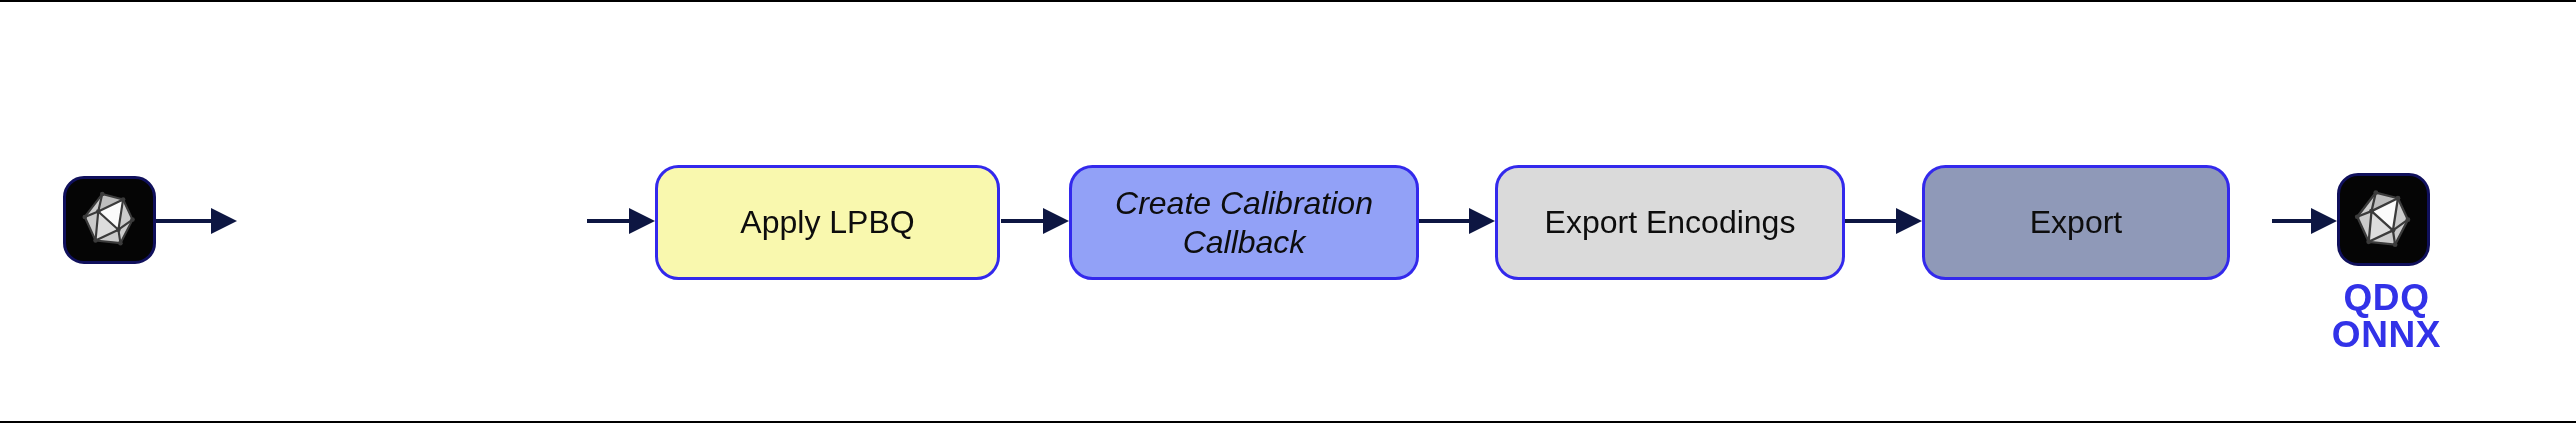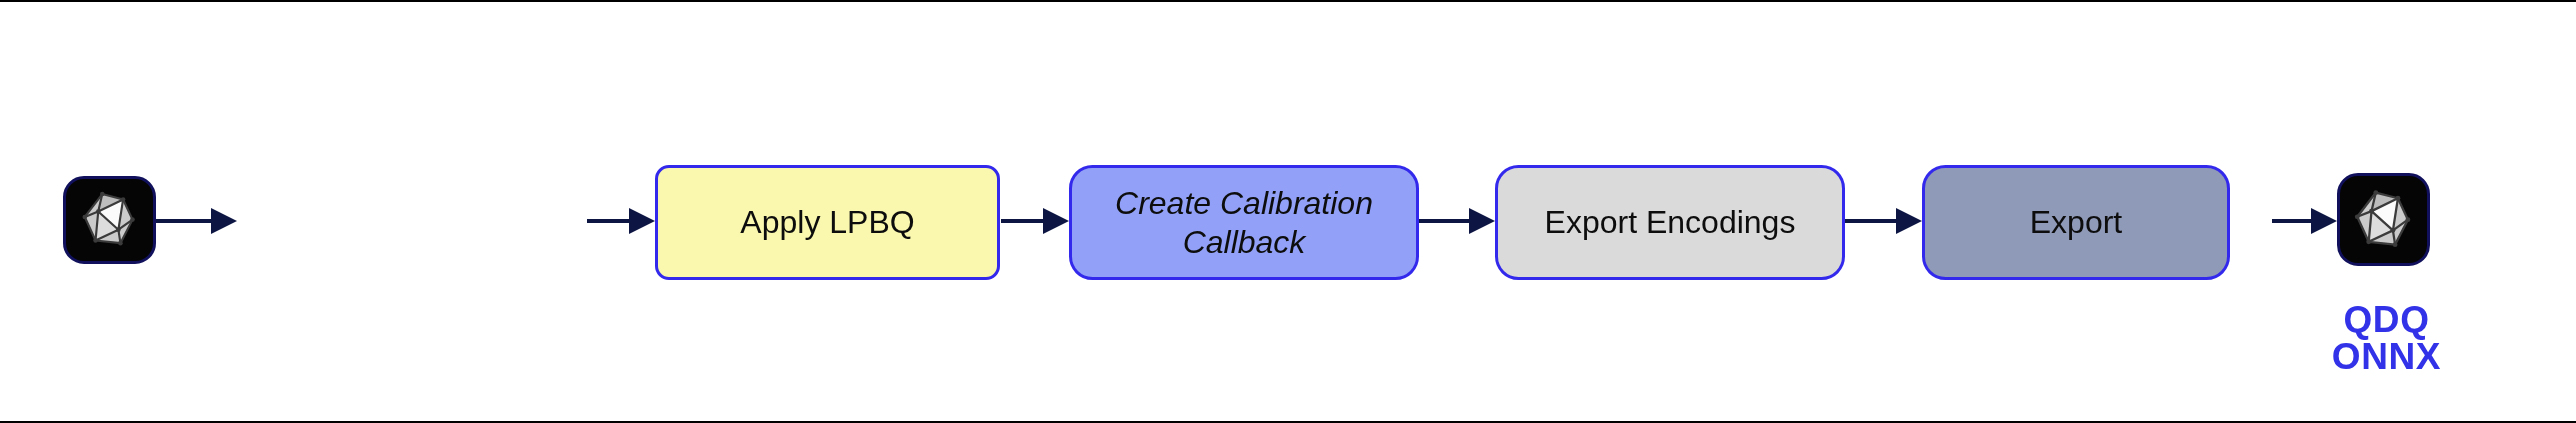--- a/index.html
+++ b/index.html
@@ -64,21 +64,21 @@
     border-radius: 21px;
     display: flex;
     align-items: center;
     justify-content: center;
   }
   .model-icon svg { width: 82%; height: 82%; }
 
   .output-label {
     position: absolute;
     left: 2301px;
-    top: 301px;
+    top: 279px;
     width: 171px;
     text-align: center;
     font-size: 37px;
     line-height: 37px;
     font-weight: bold;
     letter-spacing: 0.6px;
     color: var(--out-blue, #3232e8);
     white-space: pre-line;
   }
 </style>
@@ -130,21 +130,21 @@
   </div>
   <div class="arrow" style="left:1844px; width:78px;">
     <div class="shaft"></div>
     <div class="head"></div>
   </div>
   <div class="arrow" style="left:2272px; width:65px;">
     <div class="shaft"></div>
     <div class="head"></div>
   </div>
 
-  <div class="flow-box" style="left: 655px; width: 345px; background: rgb(249, 248, 174); border-radius: 14px;">
+  <div class="flow-box" style="left: 655px; width: 345px; background: rgb(249, 248, 174);">
     <span class="label">Apply LPBQ</span>
   </div>
   <div class="flow-box" style="left: 1069px; width: 350px; background: rgb(146, 161, 247); font-style: italic;">
     <span class="label">Create Calibration
 Callback</span>
   </div>
   <div class="flow-box" style="left: 1495px; width: 350px; background: rgb(218, 218, 218);">
     <span class="label">Export Encodings</span>
   </div>
   <div class="flow-box" style="left: 1922px; width: 308px; background: rgb(143, 153, 184);">

